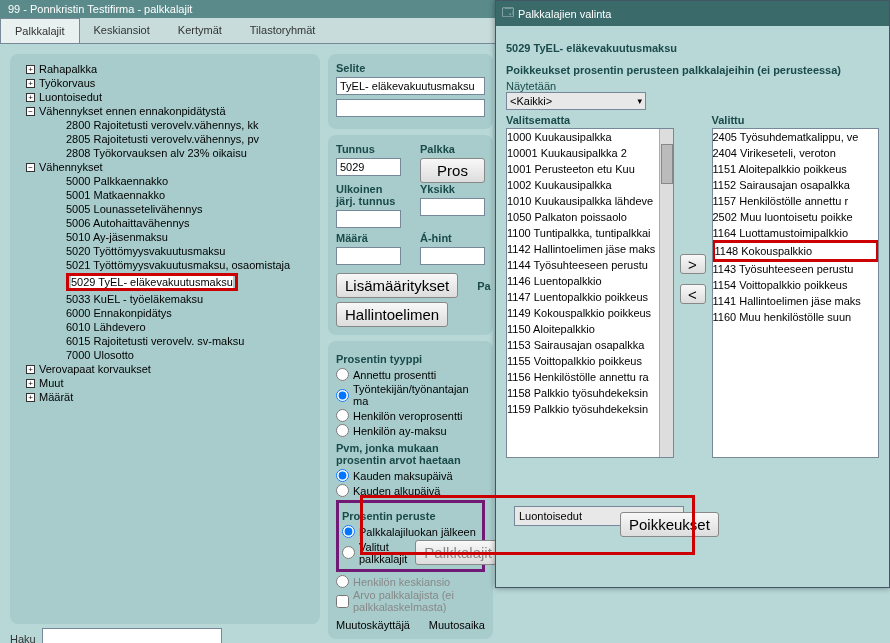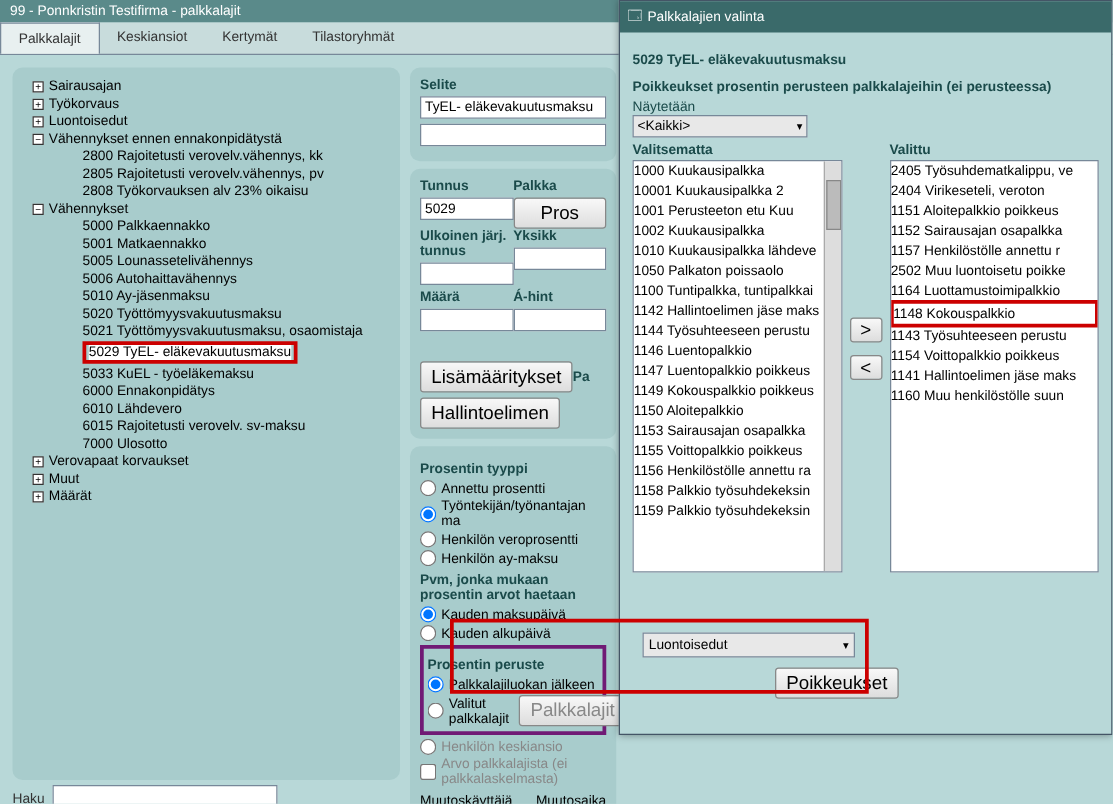--- a/index.html
+++ b/index.html
@@ -24,21 +24,21 @@
 .tree-highlight { border: 3px solid #c00; padding: 0 2px; }
 
 .search-row { position: absolute; bottom: -26px; left: 0; display: flex; align-items: center; gap: 6px; }
 .search-row label { color: #333; }
 .search-row input { width: 180px; height: 18px; border: 1px solid #789; background: #fff; padding: 0 3px; }
 
 .form-panel { width: 165px; display: flex; flex-direction: column; gap: 6px; }
 .fieldset { background: #a8cccc; border-radius: 8px; padding: 8px; }
 .fieldset legend, .flabel { color: #1a4a4a; font-weight: bold; margin-bottom: 3px; display: block; }
 .txt { width: 100%; height: 18px; border: 1px solid #789; background: #fff; padding: 0 3px; margin-bottom: 4px; }
-.row2 { display: flex; gap: 0; }
+.row2 { display: flex; gap: 19px; }
 .row2 > div { flex: 1; }
 .btn { background: linear-gradient(#f8f8f8,#ddd); border: 1px solid #888; border-radius: 3px; padding: 3px 8px; cursor: pointer; font-size: 15px; }
 
 .radio-row { display: flex; align-items: center; gap: 4px; padding: 1px 0; }
 .radio-row input { margin: 0; }
 .section-label { color: #1a4a4a; font-weight: bold; margin: 4px 0 2px 0; }
 
 .red-box { border: 3px solid #701a75; padding: 3px; margin: 2px 0; }
 
 
@@ -77,21 +77,21 @@
     <div class="tab">Kertymät</div>
     <div class="tab">Tilastoryhmät</div>
   </div>
 
   <div class="content">
 
     <div class="tree-panel">
       <div class="tree">
         <div class="tree-node l1">
             <span class="tree-exp">+</span>
-            <span class="tree-label">Sairausajan</span>
+            <span class="tree-label">Rahapalkka</span>
           </div>
         <div class="tree-node l1">
             <span class="tree-exp">+</span>
             <span class="tree-label">Työkorvaus</span>
           </div>
         <div class="tree-node l1">
             <span class="tree-exp">+</span>
             <span class="tree-label">Luontoisedut</span>
           </div>
         <div class="tree-node l1">
@@ -188,21 +188,21 @@
             <input class="txt" style=""></div>
           <div><span class="flabel">Yksikk</span>
             <input class="txt" style=""></div>
         </div>
         <div class="row2">
           <div><span class="flabel">Määrä</span>
             <input class="txt" style=""></div>
           <div><span class="flabel">Á-hint</span>
             <input class="txt" style=""></div>
         </div>
-        <div class="row2" style="margin-top:20px">
+        <div class="row2" style="margin-top:4px">
           <button class="btn">Lisämääritykset</button>
           <span style="align-self:center;color:#1a4a4a;font-weight:bold">Pa</span>
         </div>
         <div style="margin-top:4px">
           <button class="btn">Hallintoelimen</button>
         </div>
       </div>
 
       <div class="fieldset">
         <div class="section-label">Prosentin tyyppi</div>
@@ -329,16 +329,16 @@
       </div>
     </div>
   </div>
 </div>
 
 <div style="position:absolute; left:514px; top:506px; display:flex; gap:6px; align-items:center;">
   <div class="wide-combo">
       <span>Luontoisedut</span>
     </div>
 </div>
-<div style="position:absolute; left:620px; top:534px;">
+<div style="position:absolute; left:620px; top:512px;">
   <button class="btn">Poikkeukset</button>
 </div>
 <div style="position:absolute; left:360px; top:495px; width:335px; height:60px; border:3px solid #c00; pointer-events:none;"></div>
 
 </body></html>

